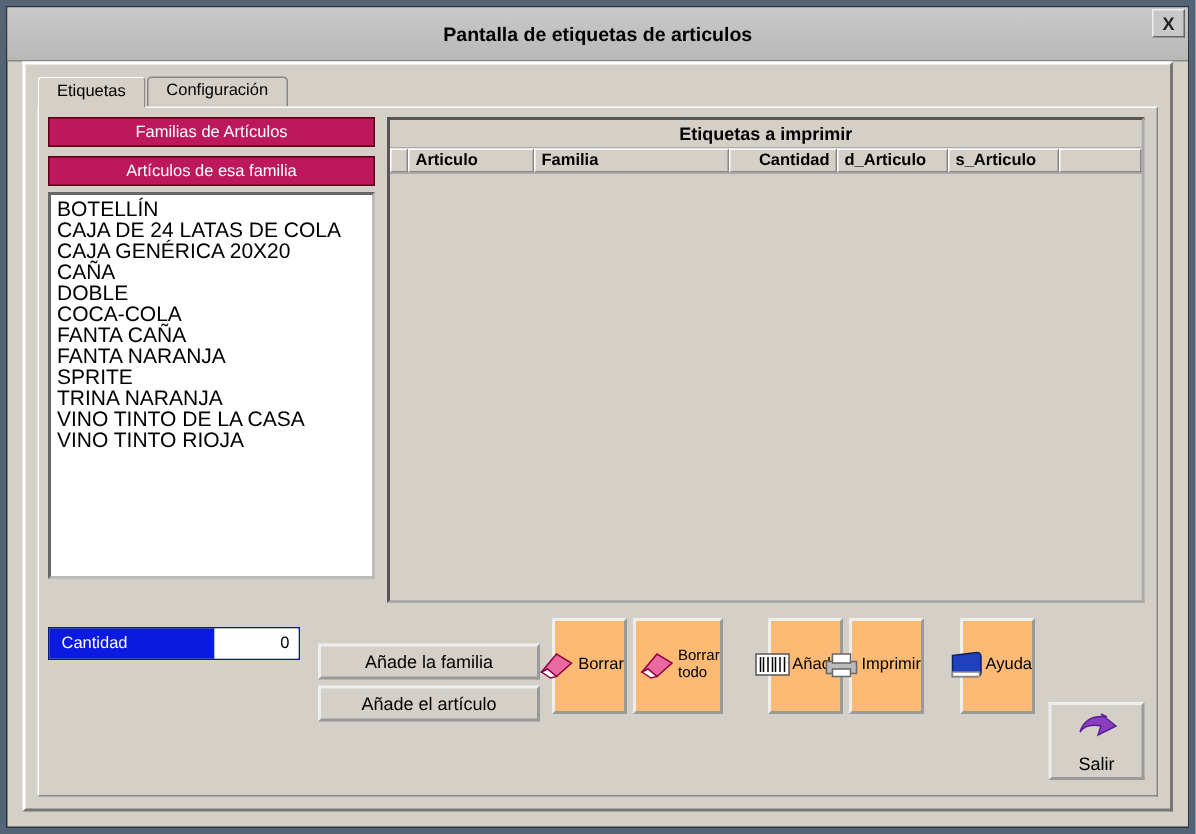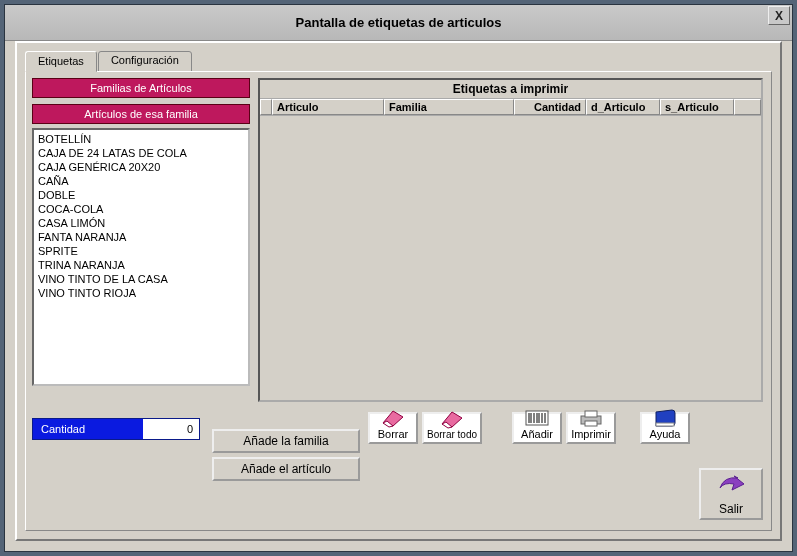--- a/index.html
+++ b/index.html
@@ -117,21 +117,21 @@
     font-size: 8px;
   }
   .article-list {
     margin-top: 4px;
     background: #fff;
     border: 2px inset #bbb;
     height: 258px;
     overflow-y: auto;
     padding: 2px 4px;
     line-height: 14px;
-    font-size: 11px;
+    font-size: 14px;
   }
   .article-list div { white-space: nowrap; cursor: default; }
   .right-pane {
     position: absolute;
     left: 232px; right: 8px; top: 6px; height: 324px;
     border: 2px inset #aaa;
     background: #d4d0c8;
   }
   .grid-title {
     text-align: center;
@@ -206,26 +206,25 @@
     align-items: center;
     justify-content: center;
   }
   .add-buttons .btn {
     width: 148px; height: 24px;
     margin-bottom: 4px;
   }
   .icon-btn {
     position: absolute;
     top: 0;
-    width: 50px; height: 32px;
-    background: #ffffff;
+    width: 50px; height: 64px;
+    background: #fdba74;
     border: 2px outset #eee;
     cursor: pointer;
     display: flex;
-    flex-direction: column;
     align-items: center;
     justify-content: flex-end;
     font-size: 11px;
     padding-bottom: 2px;
   }
   .icon-btn .icon-svg {
     flex: 1; display:flex; align-items:center; justify-content:center;
   }
   .salir-btn {
     position: absolute;
@@ -267,34 +266,34 @@
         <div class="section-header">Familias de Artículos</div>
         <div style="height:6px"></div>
         <div class="section-header">Artículos de esa familia</div>
         <div class="article-list">
           <div>BOTELLÍN</div>
           <div>CAJA DE 24 LATAS DE COLA</div>
           <div>CAJA GENÉRICA 20X20</div>
           <div>CAÑA</div>
           <div>DOBLE</div>
           <div>COCA-COLA</div>
-          <div>CASA LIMÓN</div>
+          <div>FANTA CAÑA</div>
           <div>FANTA NARANJA</div>
           <div>SPRITE</div>
           <div>TRINA NARANJA</div>
           <div>VINO TINTO DE LA CASA</div>
           <div>VINO TINTO RIOJA</div>
         </div>
       </div>
 
       <div class="right-pane">
         <div class="grid-title">Etiquetas a imprimir</div>
         <div class="grid-header">
           <div class="gh"></div>
-          <div class="gh" style="width:112px">Articulo</div>
+          <div class="gh" style="width:84px">Articulo</div>
           <div class="gh" style="width:130px">Familia</div>
           <div class="gh" style="width:72px;text-align:right">Cantidad</div>
           <div class="gh" style="width:74px">d_Articulo</div>
           <div class="gh" style="width:74px">s_Articulo</div>
           <div class="gh" style="flex:1"></div>
         </div>
         <div class="grid-body"></div>
       </div>
 
       <div class="bottom-row">

